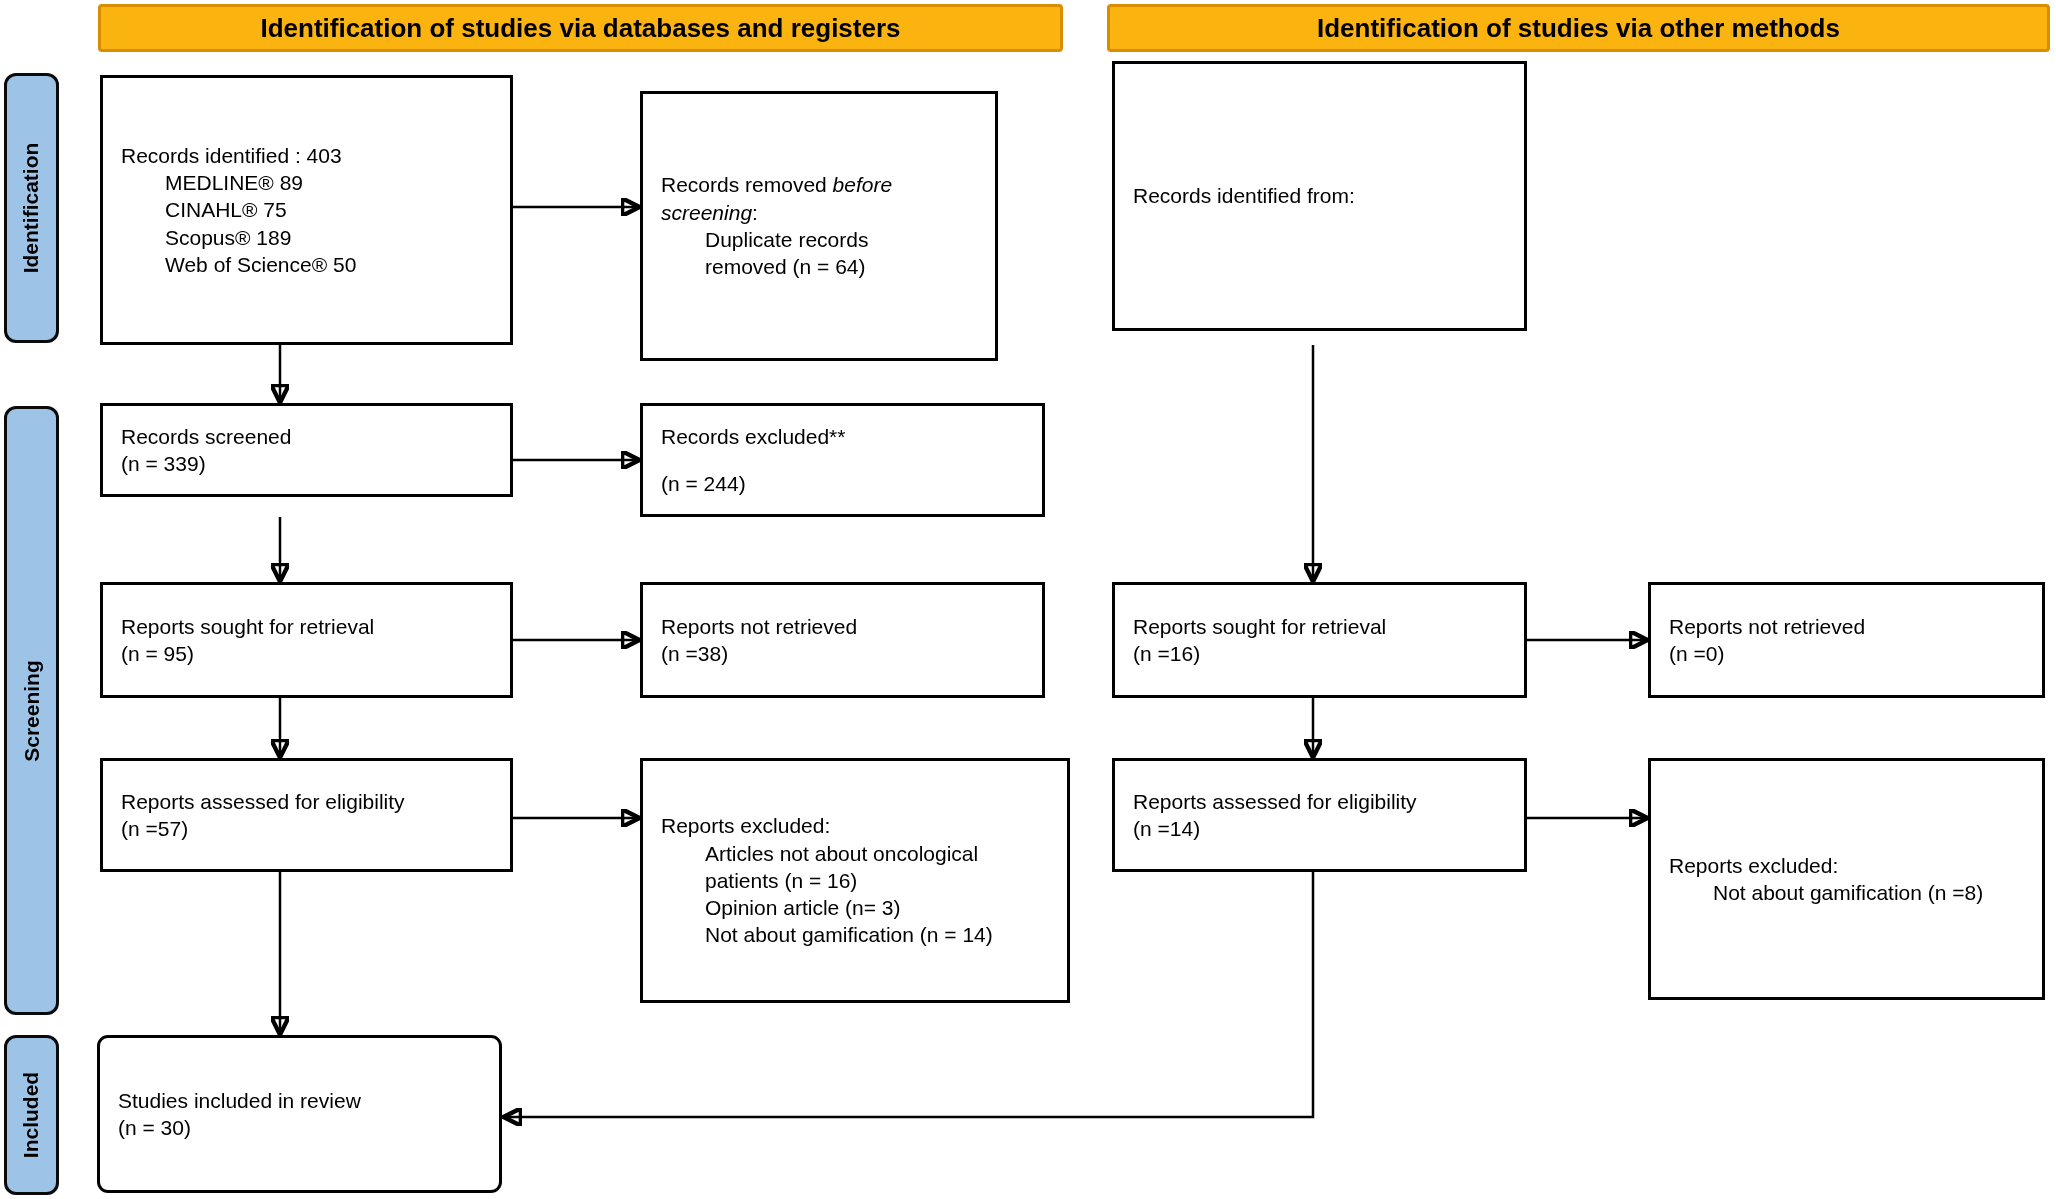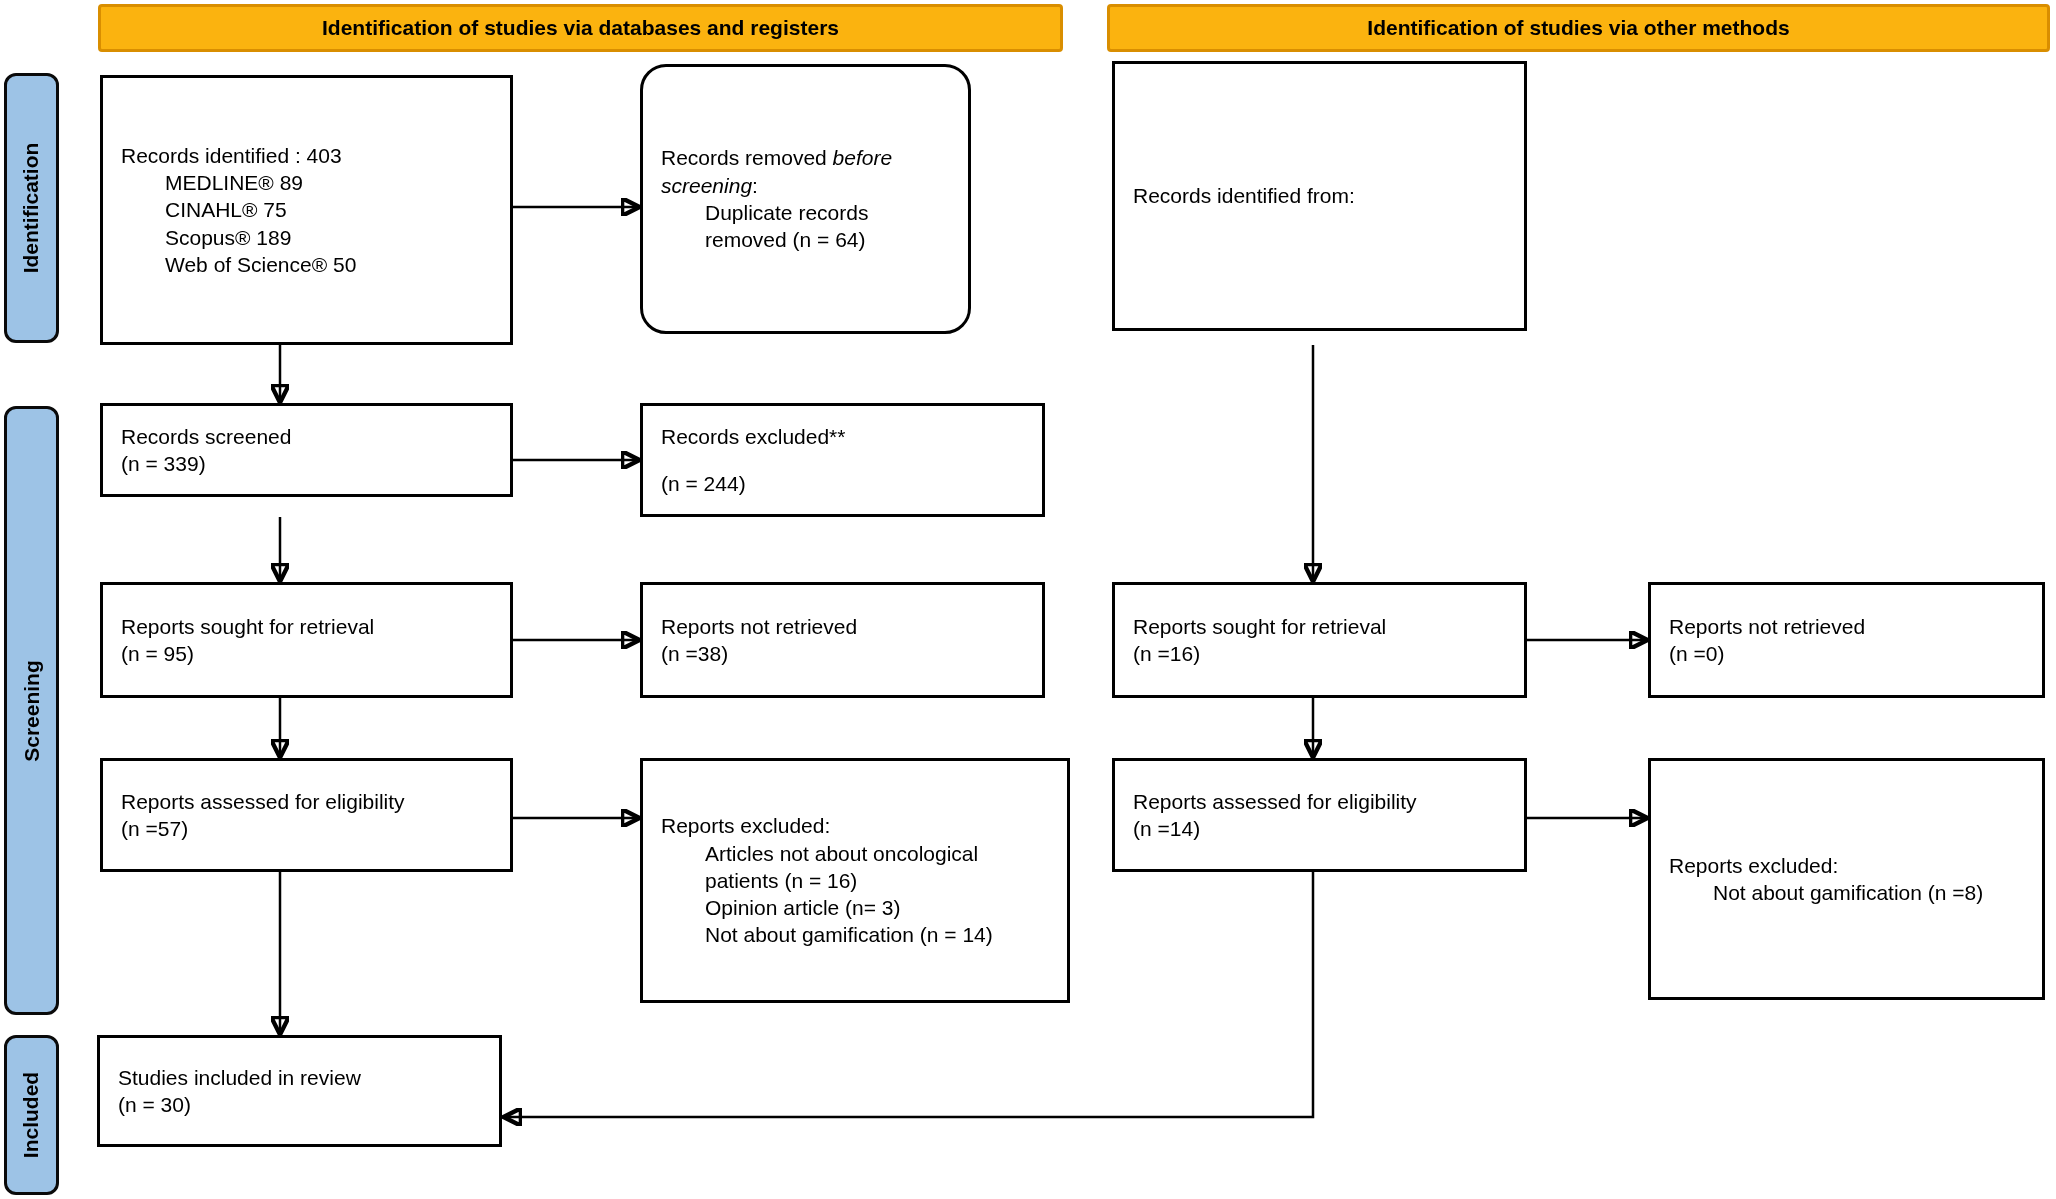--- a/index.html
+++ b/index.html
@@ -15,21 +15,21 @@
     padding:10px 10px 10px 18px; font-size:21px; line-height:1.3;
   }
   .box.narrow { padding-right:72px; }
   .sub { padding-left:44px; }
   .it { font-style:italic; }
 
   .header {
     position:absolute; background:var(--header-fill,#FBB40F);
     border:3px solid var(--header-border,#D98E00); border-radius:4px;
     display:flex; align-items:center; justify-content:center;
-    font-weight:bold; font-size:21px; text-align:center;
+    font-weight:bold; font-size:26px; text-align:center;
   }
   .stage {
     position:absolute; background:var(--stage-fill,#9DC3E6);
     border:3px solid #0a0a0a; border-radius:12px;
     display:flex; align-items:center; justify-content:center;
   }
   .stage span { transform:rotate(-90deg); white-space:nowrap; font-weight:bold; font-size:21px; }
 </style>
 </head>
 <body>
@@ -77,21 +77,21 @@
   <div class="box" style="left:100px; top:75px; width:413px; height:270px;">
     <div>Records identified : 403</div>
     <div class="sub">
       <div>MEDLINE® 89</div>
       <div>CINAHL® 75</div>
       <div>Scopus® 189</div>
       <div>Web of Science® 50</div>
     </div>
   </div>
 
-  <div class="box narrow" style="left:640px; top:64px; width:331px; height:270px;border-radius:26px;">
+  <div class="box narrow" style="left:640px; top:91px; width:358px; height:270px;">
     <div><span>Records removed </span><span class="it">before screening</span><span>:</span></div>
     <div class="sub">
       <div>Duplicate records removed (n = 64)</div>
     </div>
   </div>
 
   <div class="box" style="left:1112px; top:61px; width:415px; height:270px;gap:48px;">
     <div>Records identified from:</div>
   </div>
 
@@ -144,18 +144,18 @@
     <div>(n =14)</div>
   </div>
 
   <div class="box" style="left:1648px; top:758px; width:397px; height:242px;">
     <div>Reports excluded:</div>
     <div class="sub">
       <div>Not about gamification (n =8)</div>
     </div>
   </div>
 
-  <div class="box" style="left:97px; top:1035px; width:405px; height:112px;">
+  <div class="box" style="left:97px; top:1035px; width:405px; height:158px;border-radius:11px;">
     <div>Studies included in review</div>
     <div>(n = 30)</div>
   </div>
 
 </div>
 
 </body></html>

